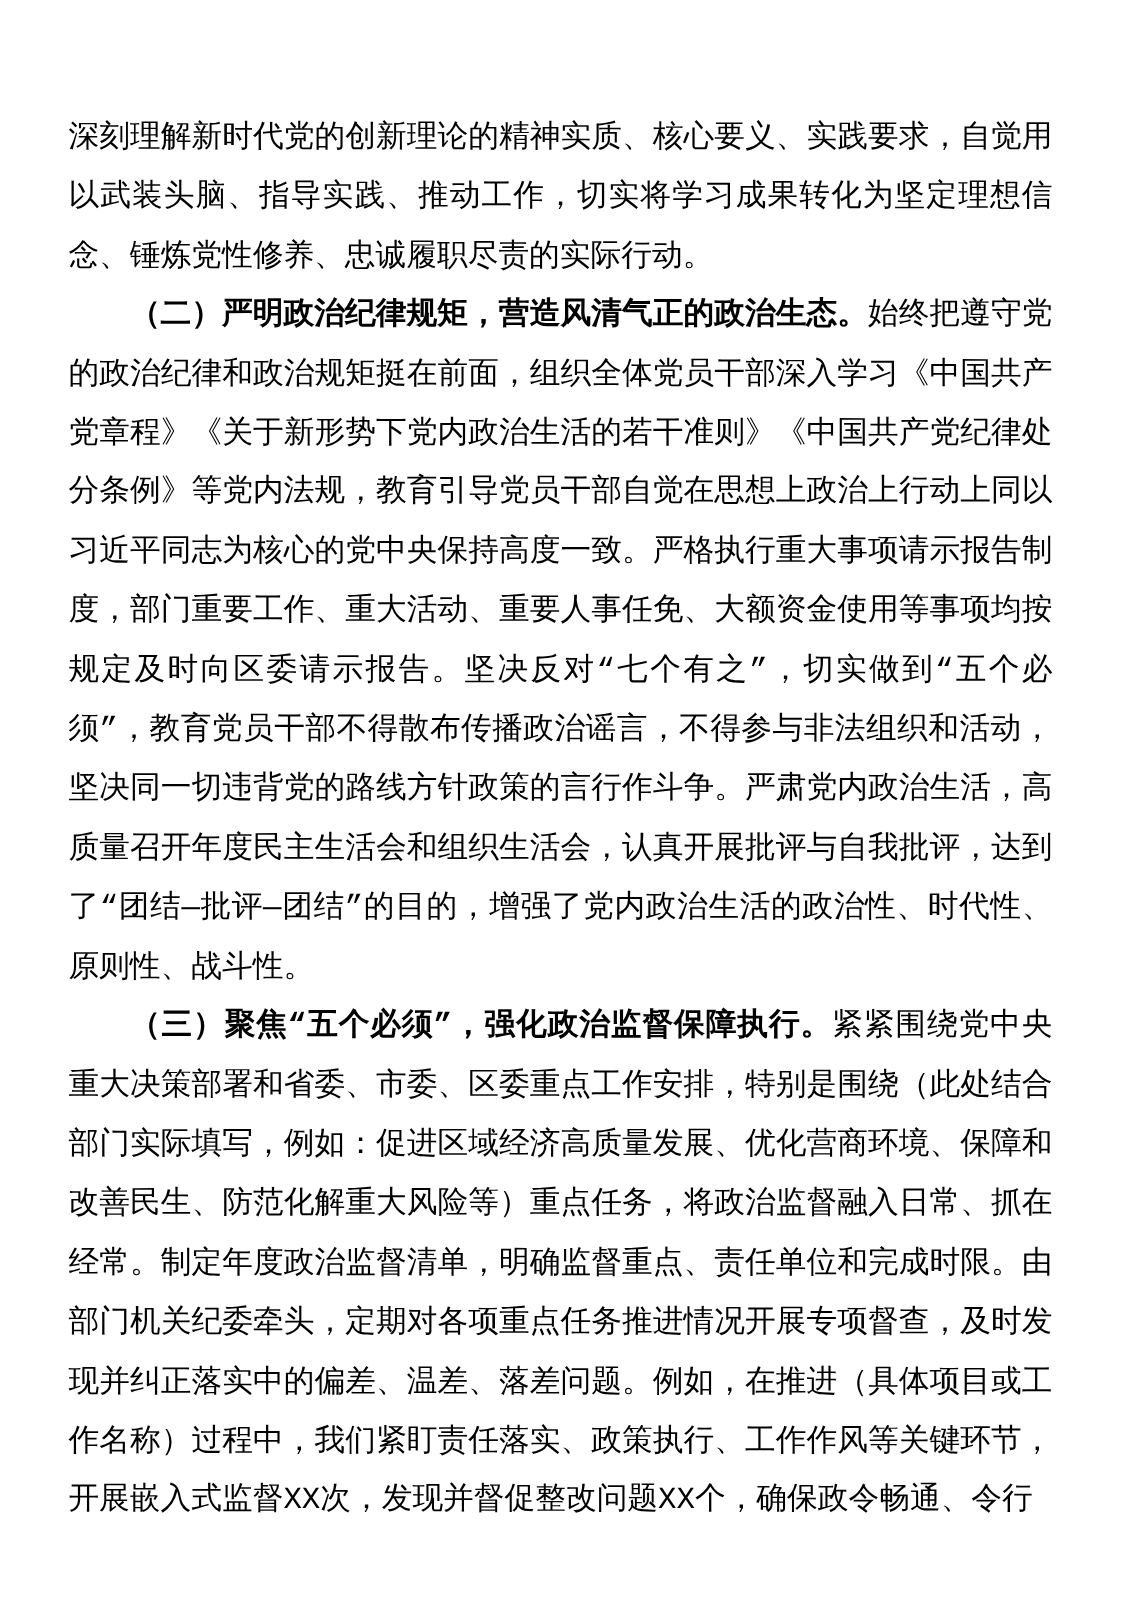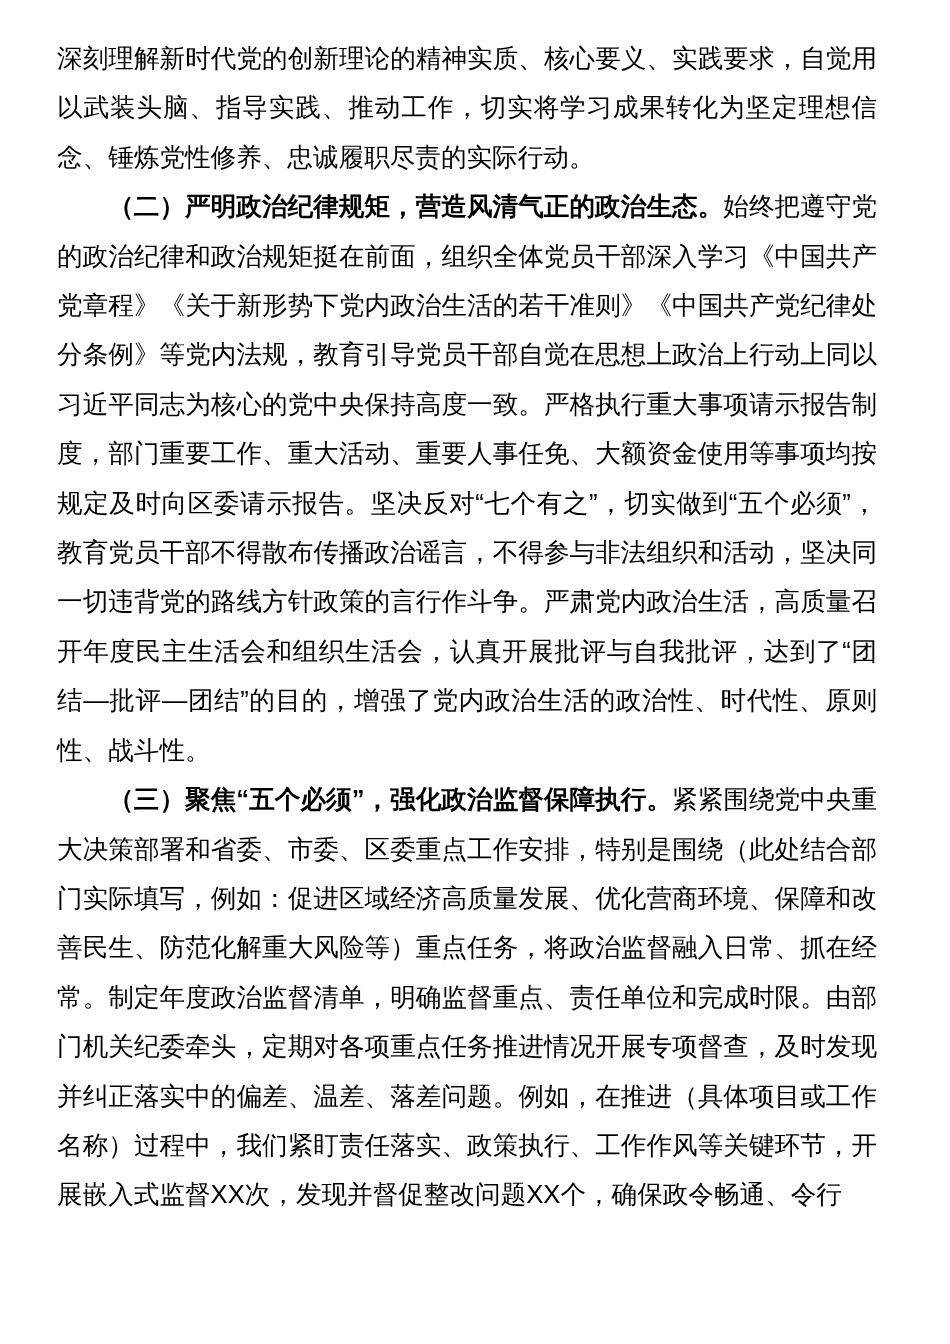--- a/index.html
+++ b/index.html
@@ -9,37 +9,38 @@
   }
   body {
     width: 950px;
     height: 1344px;
     font-family: "Liberation Sans", "DejaVu Sans", sans-serif;
   }
   .page {
     box-sizing: border-box;
     width: 950px;
     height: 1344px;
-    padding: 34px 73px 0 57px;
+    padding: 90px 73px 0 57px;
     background: #ffffff;
     color: #000000;
     overflow: hidden;
   }
   .para {
     margin: 0;
     padding: 0;
     font-size: 25.6px;
     line-height: 49.4px;
     text-align: justify;
     text-justify: inter-ideograph;
     word-break: normal;
     color: #000000;
   }
   .para.indent {
     text-indent: 2em;
+    font-family: Liberation Mono, monospace;
   }
   .head {
     font-weight: 700;
   }
 </style>
 </head>
 <body>
 
 <div class="page">
 

